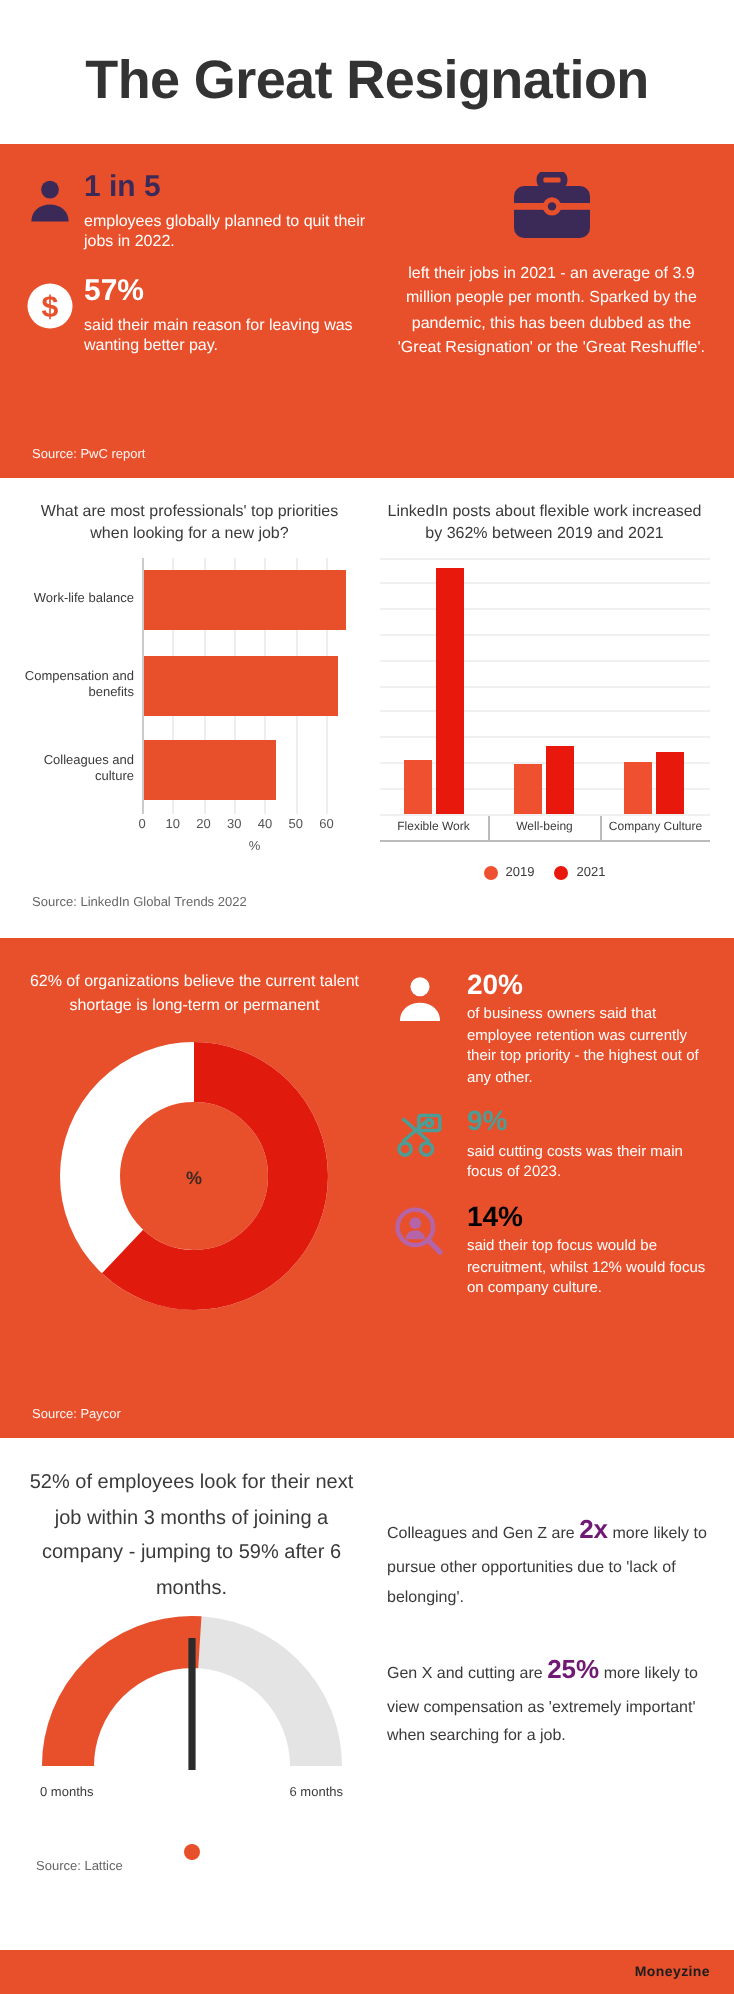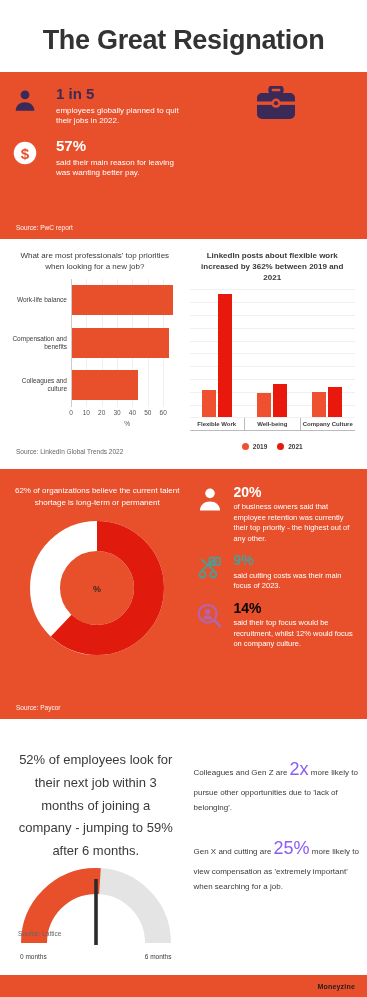--- a/index.html
+++ b/index.html
@@ -34,21 +34,21 @@
     color: #ffffff;
     display: flex;
     padding: 14px 10px 10px 10px;
     position: relative;
   }
   .band-orange.b1 { height: 167px; }
 
   .col-left  { width: 52%; padding-right: 6px; }
   .col-right { width: 48%; padding-left: 4px; }
 
-  .stat-row { display: flex; gap: 16px; margin-bottom: 11px; }
+  .stat-row { display: flex; gap: 2px; margin-bottom: 11px; }
   .stat-icon { flex: 0 0 auto; width: 30px; display:flex; align-items:flex-start; justify-content:center; padding-top:2px; }
   .stat-body { flex: 1 1 auto; }
   .stat-big {
     font-size: 15px; font-weight: bold; color: #3b2a58; line-height: 1.1;
     margin-bottom: 3px;
   }
   .stat-big.white { color: #ffffff; }
   .stat-desc { font-size: 8px; line-height: 1.35; color: #ffffff; }
 
   .right-center { text-align: center; }
@@ -116,27 +116,27 @@
   }
 
   .mini-stat { display:flex; gap:7px; margin-bottom: 9px; }
   .mini-icon { flex:0 0 auto; width:32px; display:flex; justify-content:center; padding-top:1px; }
   .mini-body { flex:1 1 auto; }
   .mini-big { font-size: 14px; font-weight:bold; line-height:1.1; margin-bottom:2px; }
   .mini-desc { font-size: 7.5px; line-height:1.4; color:#ffffff; }
 
   
   .band-white.b4 { height: 232px; padding: 14px 8px 8px 8px; }
-  .gauge-caption { font-size:13px; color:#3a3a3a; text-align:center; line-height:1.75; padding:0 6px 4px 6px;margin-top:16px; }
+  .gauge-caption { font-size:10px; color:#3a3a3a; text-align:center; line-height:1.75; padding:0 6px 4px 6px; }
   .gauge-holder { display:flex; justify-content:center; }
   .gauge-labels { display:flex; justify-content:space-between; font-size:6.5px; color:#3a3a3a; padding: 2px 12px 0 12px; }
   .gauge-dot { display:flex; justify-content:center; margin-top: 22px; }
 
   .fact { font-size:8px; color:#3a3a3a; line-height:1.85; margin-bottom:16px; }
-  .fact b { font-size:18px; font-weight:normal; color:#8b5cf6; }
+  .fact b { font-size:13px; font-weight:bold; color:#701a75; }
 
   
   .footer {
     position:absolute; left:0; right:0; bottom:0; height:22px; background:#e8502c;
     display:flex; align-items:center; justify-content:flex-end; padding-right:12px;
   }
   .footer .logo { font-size:7px; font-weight:bold; color:#1d1d1d; letter-spacing:.2px; }
 </style>
 </head>
 <body>
@@ -183,20 +183,21 @@
     <div class="col-right right-center">
       <div class="brief-icon">
         <svg width="44" height="36" viewBox="0 0 44 36" aria-hidden="true">
           <rect x="16" y="1" width="12" height="6" rx="2.5" fill="none" stroke="#3b2a58" stroke-width="3.4"></rect>
           <rect x="3" y="7" width="38" height="26" rx="5" fill="#3b2a58"></rect>
           <rect x="3" y="15.5" width="38" height="3.4" fill="#e8502c"></rect>
           <circle cx="22" cy="17.2" r="4.6" fill="#e8502c"></circle>
           <circle cx="22" cy="17.2" r="2.1" fill="#3b2a58"></circle>
         </svg>
       </div>
+      <div class="headline-desc">left their jobs in 2021 - an average of 3.9 million people per month. Sparked by the pandemic, this has been dubbed as the 'Great Resignation' or the 'Great Reshuffle'.</div>
     </div>
   </div>
 
   <div class="band-white b2">
 
     <div style="width:50%; position:relative;">
       <div class="chart-title">What are most professionals' top priorities when looking for a new job?</div>
 
       <div class="hbar-wrap">
         <div class="hbar-grid" id="hbarGrid">
@@ -225,21 +226,21 @@
             <div class="tick" style="left: 58.8235%;">40</div>
             <div class="tick" style="left: 73.5294%;">50</div>
             <div class="tick" style="left: 88.2353%;">60</div>
           </div>
         <div class="axis-unit">%</div>
       </div>
 
       <div class="source dark src-white-pos">Source: LinkedIn Global Trends 2022</div>
     </div>
 
-    <div style="width:50%;font-weight:bold;">
+    <div style="width:50%;">
       <div class="chart-title">LinkedIn posts about flexible work increased by 362% between 2019 and 2021</div>
 
       <div class="vbar-plot" id="vbarPlot">
         <div class="vgrid" style="top: 0px;"></div>
           <div class="vgrid" style="top: 12.8px;"></div>
           <div class="vgrid" style="top: 25.6px;"></div>
           <div class="vgrid" style="top: 38.4px;"></div>
           <div class="vgrid" style="top: 51.2px;"></div>
           <div class="vgrid" style="top: 64px;"></div>
           <div class="vgrid" style="top: 76.8px;"></div>

